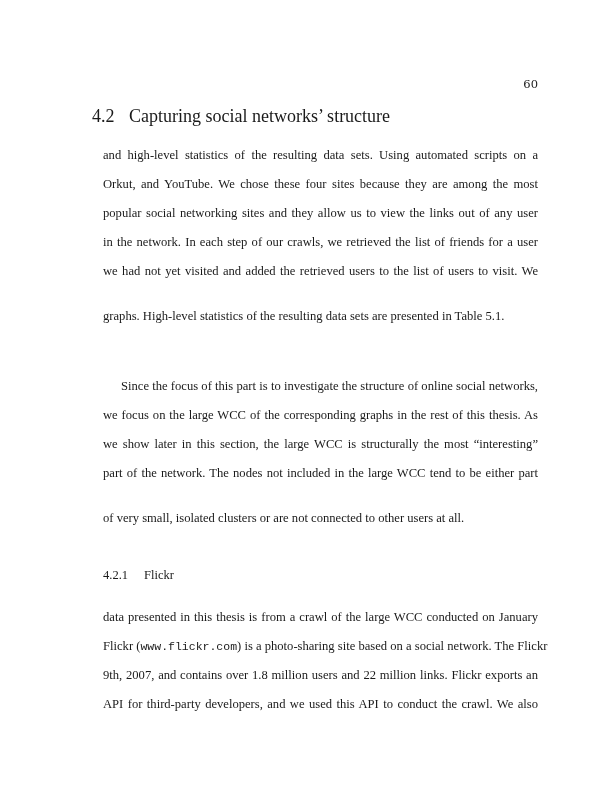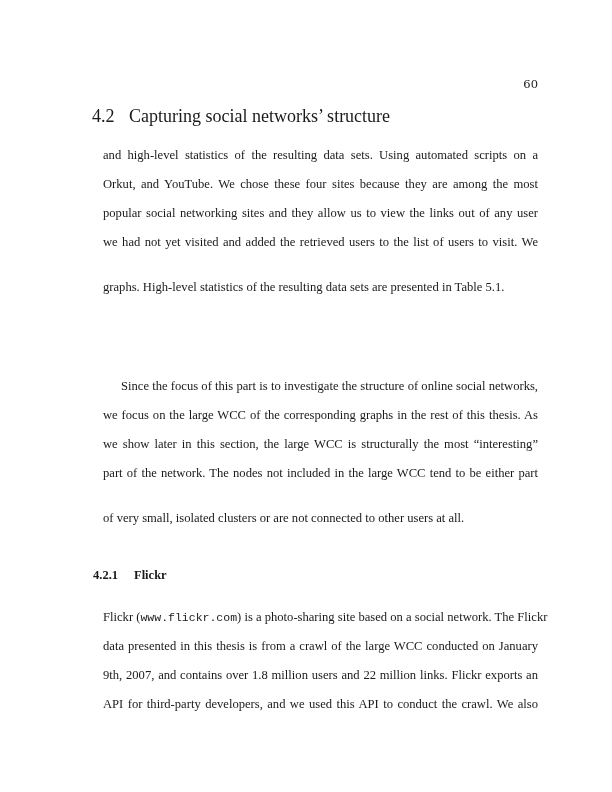--- a/index.html
+++ b/index.html
@@ -27,23 +27,23 @@
       left: 92px;
       font-size: 18px;
       font-weight: normal;
       font-family: "Liberation Serif", "DejaVu Serif", serif;
       white-space: nowrap;
     }
     .section-heading .num { display: inline-block; width: 37px; }
     .subsection-heading {
       position: absolute;
       top: 568px;
-      left: 93px;
+      left: 103px;
       font-size: 12.5px;
-      font-weight: bold;
+      font-weight: normal;
       font-family: "Liberation Serif", "DejaVu Serif", serif;
       white-space: nowrap;
     }
     .subsection-heading .num { display: inline-block; width: 41px; }
     .para {
       position: absolute;
       left: 103px;
       width: 435px;
       font-family: "Liberation Serif", "DejaVu Serif", serif;
       font-size: 12.6px;
@@ -77,34 +77,35 @@
 <div class="page-number">60</div>
 
 <div class="section-heading">
   <span class="num">4.2</span><span>Capturing social networks’ structure</span>
 </div>
 
 <div class="para" id="p1">
   <span class="line">and high-level statistics of the resulting data sets.  Using automated scripts on a</span>
   <span class="line">Orkut, and YouTube.  We chose these four sites because they are among the most</span>
   <span class="line">popular social networking sites and they allow us to view the links out of any user</span>
+  <span class="line">in the network.  In each step of our crawls, we retrieved the list of friends for a user</span>
   <span class="line">we had not yet visited and added the retrieved users to the list of users to visit.  We</span>
   <span class="line last">graphs.  High-level statistics of the resulting data sets are presented in Table 5.1.</span>
 </div>
 
 <div class="para" id="p2">
   <span class="line indent">Since the focus of this part is to investigate the structure of online social networks,</span>
   <span class="line">we focus on the large WCC of the corresponding graphs in the rest of this thesis.  As</span>
   <span class="line">we show later in this section, the large WCC is structurally the most “interesting”</span>
   <span class="line">part of the network.  The nodes not included in the large WCC tend to be either part</span>
   <span class="line last">of very small, isolated clusters or are not connected to other users at all.</span>
 </div>
 
 <div class="subsection-heading">
   <span class="num">4.2.1</span><span>Flickr</span>
 </div>
 
 <div class="para" id="p3">
+  <span class="line">data presented in this thesis is from a crawl of the large WCC conducted on January</span>
   <span class="line"><span>Flickr (</span><span class="mono">www.flickr.com</span><span>) is a photo-sharing site based on a social network.  The Flickr</span></span>
-  <span class="line">data presented in this thesis is from a crawl of the large WCC conducted on January</span>
   <span class="line">9th, 2007, and contains over 1.8 million users and 22 million links.  Flickr exports an</span>
   <span class="line">API for third-party developers, and we used this API to conduct the crawl.  We also</span>
 </div>
 
 </body></html>

